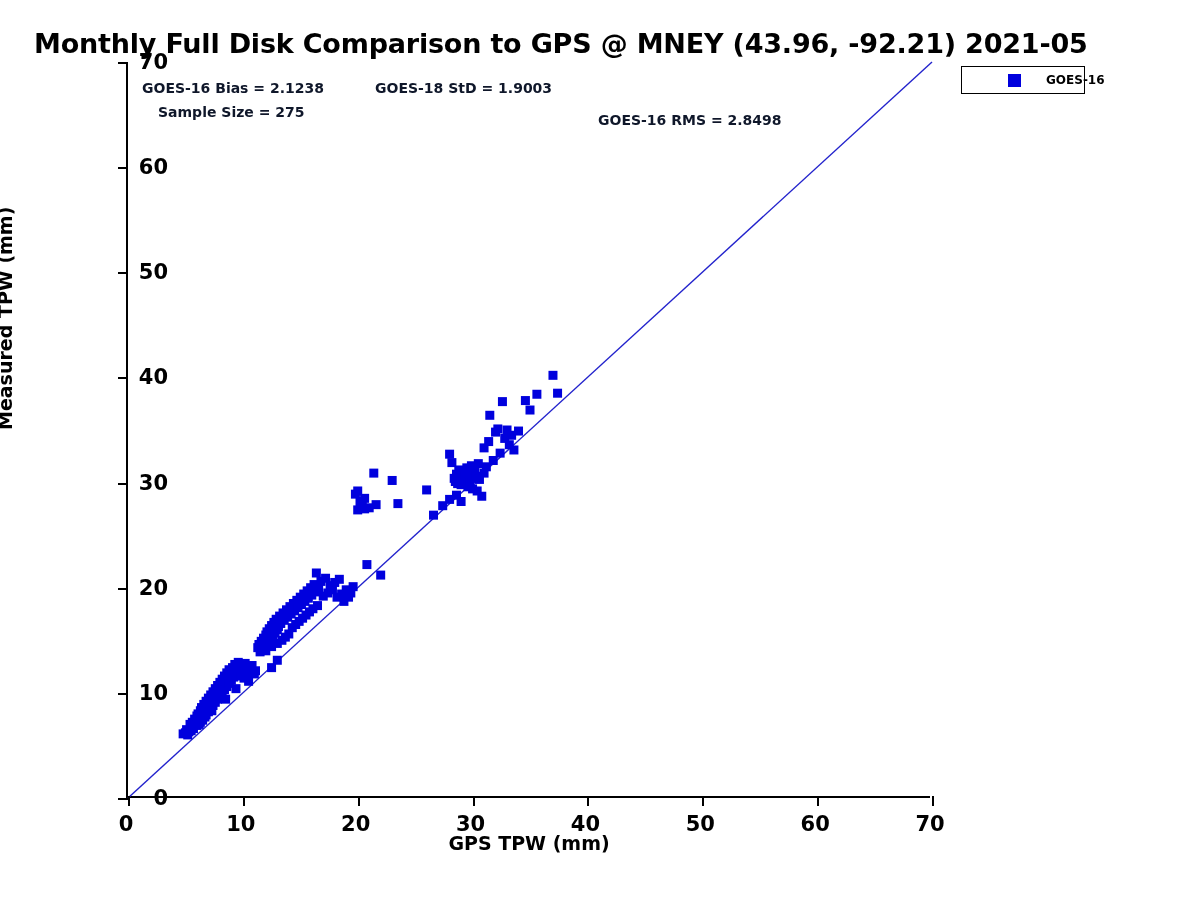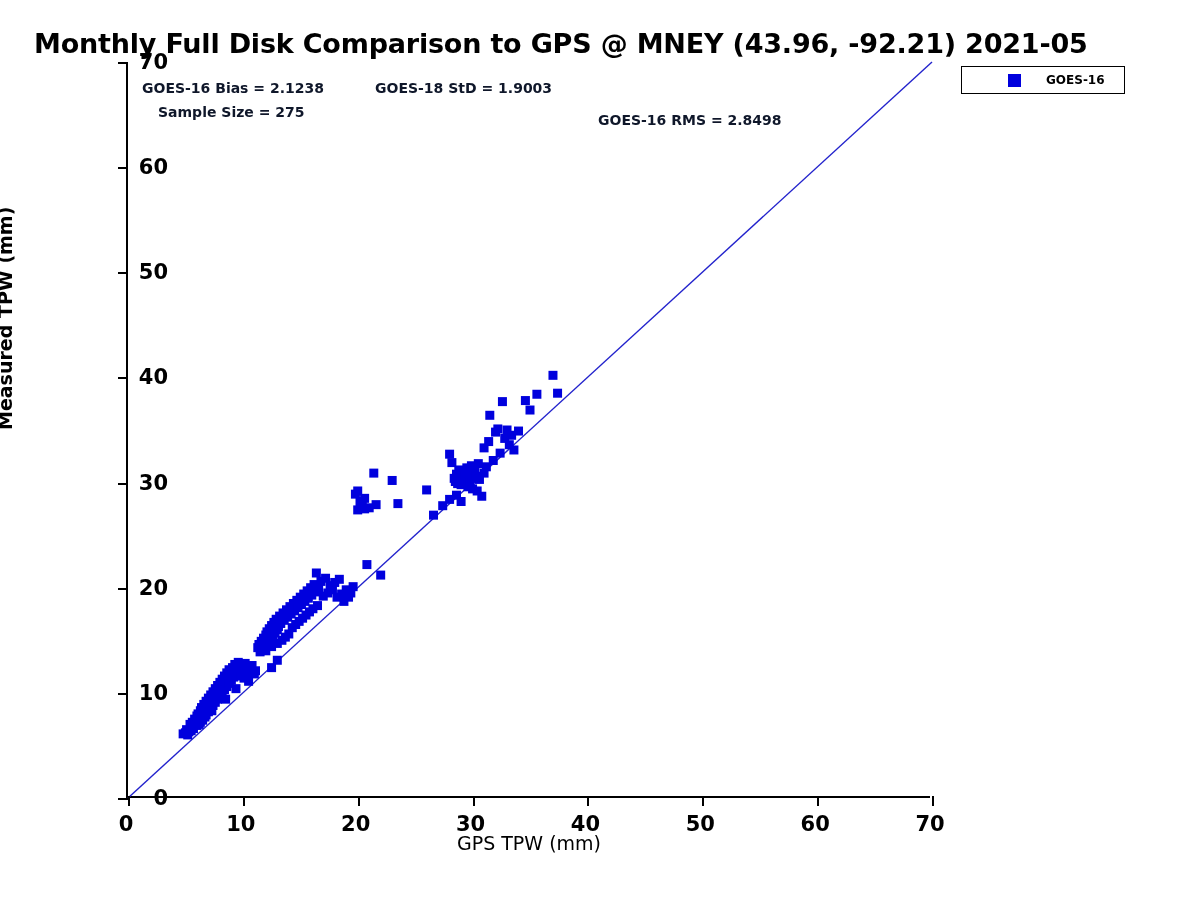--- a/index.html
+++ b/index.html
@@ -104,21 +104,21 @@
     transform: rotate(-90deg);
     white-space: nowrap;
   }
   #xlabel {
     position: absolute;
     left: 0px;
     top: 832px;
     width: 1058px;
     text-align: center;
     font-size: 19px;
-    font-weight: normal;
+    font-weight: bold;
     color: #000000;
   }
 
   
   .stat-text {
     position: absolute;
     font-size: 14px;
     font-weight: bold;
     color: #0f172a;
     white-space: nowrap;
@@ -126,21 +126,21 @@
   #stat-bias   { left: 142px; top: 80px; }
   #stat-std    { left: 375px; top: 80px; }
   #stat-rms    { left: 598px; top: 80px; margin-top: 32px; }
   #stat-sample { left: 142px; top: 104px; margin-left: 16px; }
 
   
   #legend {
     position: absolute;
     left: 961px;
     top: 66px;
-    width: 164px;
+    width: 124px;
     height: 28px;
     box-sizing: border-box;
     border: 1px solid #000000;
     background: #ffffff;
     display: flex;
     align-items: center;
   }
   #legend-swatch {
     position: absolute;
     left: 46px;

